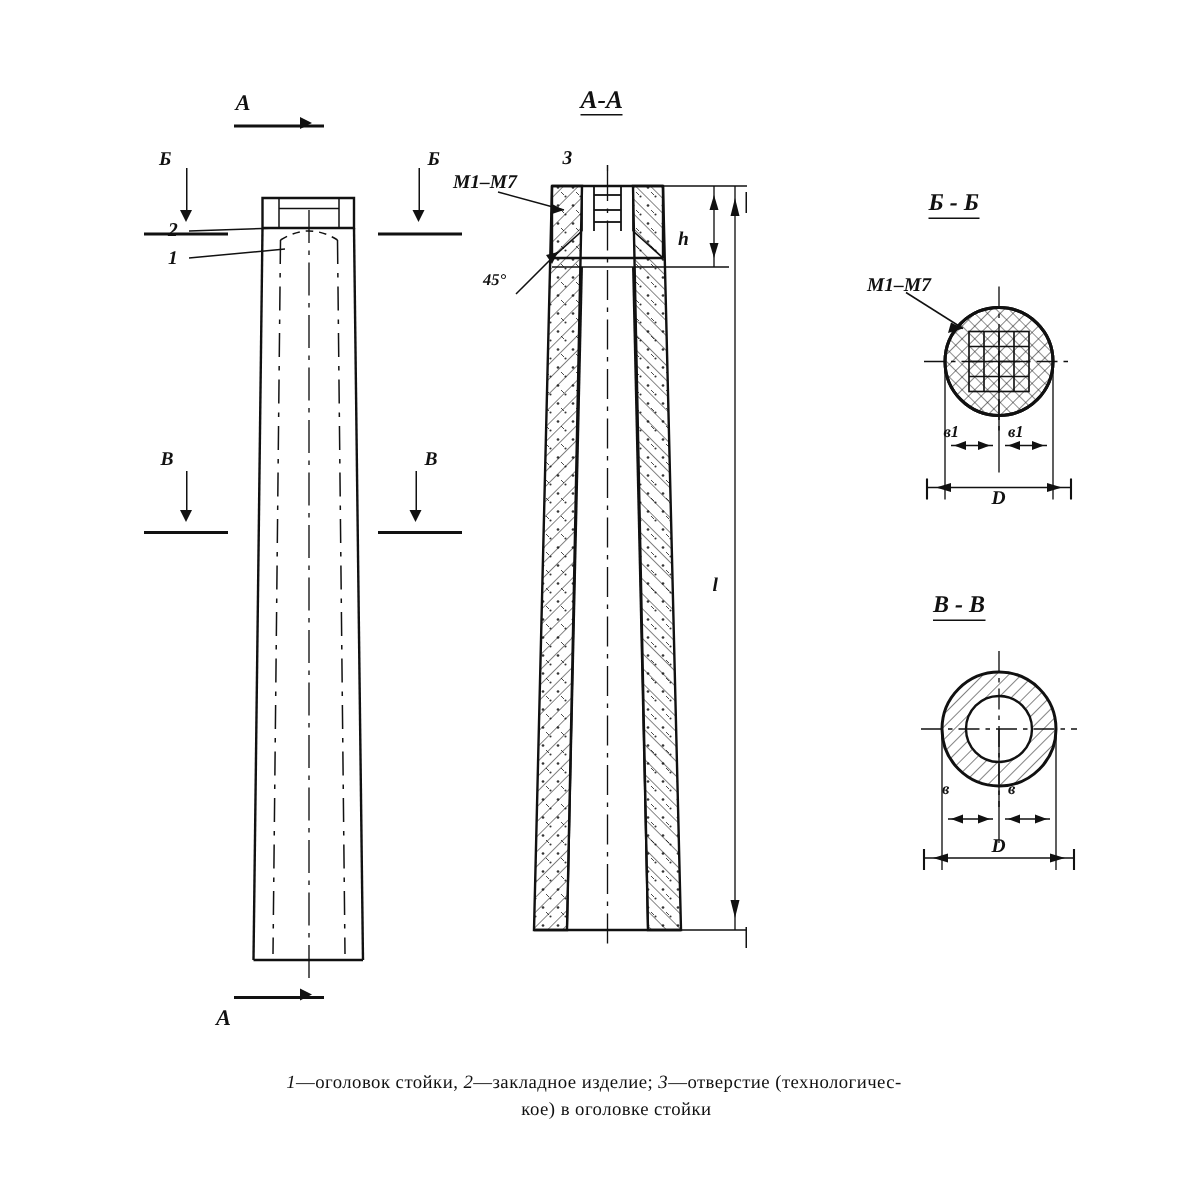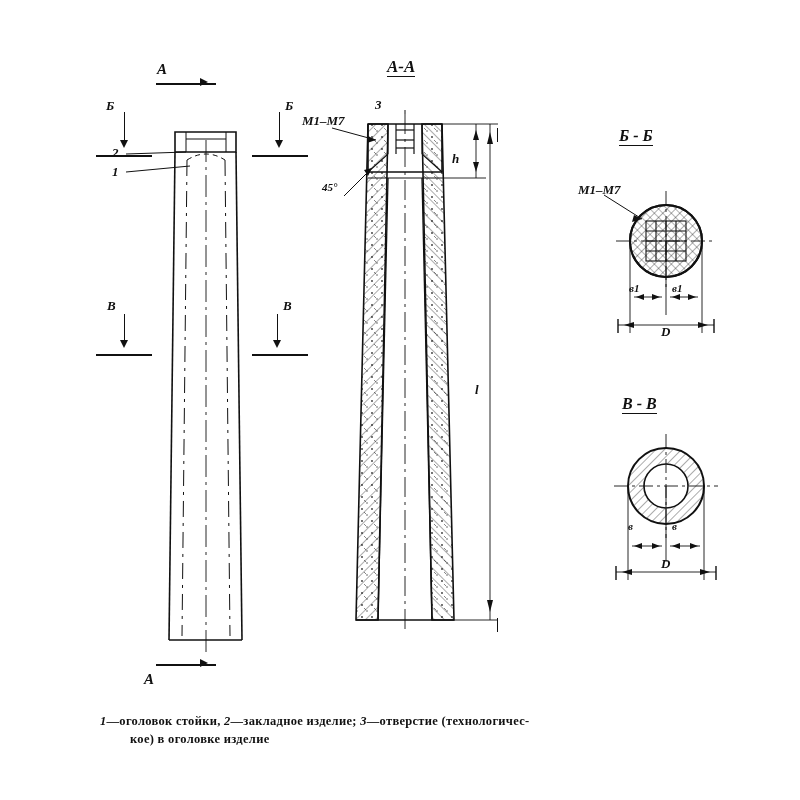--- a/index.html
+++ b/index.html
@@ -52,29 +52,29 @@
     border-top: 8px solid #111;
   }
   .arrow-right {
     border-top: 4px solid transparent;
     border-bottom: 4px solid transparent;
     border-left: 8px solid #111;
   }
 
   .caption {
     position: absolute;
-    left: 100px;
+    left: 76px;
     top: 712px;
     width: 640px;
     font-family: "Liberation Serif", serif;
     font-size: 12.5px;
-    font-weight: bold;
+    font-weight: normal;
     line-height: 1.45;
     letter-spacing: 0.3px;
-    text-align: left;
+    text-align: center;
   }
   .caption .it { font-style: italic; }
 
   svg { display: block; }
   .nofill { fill: none; }
 </style>
 </head>
 <body>
 
 <div id="page">
@@ -352,16 +352,16 @@
   </svg>
 
   <div class="lbl small" style="left:628px; top:521px;">в</div>
   <div class="lbl small" style="left:672px; top:521px;">в</div>
   <div class="lbl mid" style="left:661px; top:557px;">D</div>
 
   <div class="caption">
     <span class="it">1</span><span>—оголовок стойки,</span>
     <span class="it">2</span><span>—закладное изделие;</span>
     <span class="it">3</span><span>—отверстие (технологичес-</span>
-    <div style="padding-left:30px;">кое) в оголовке изделие</div>
+    <div style="padding-left:30px;">кое) в оголовке стойки</div>
   </div>
 
 </div>
 
 </body></html>

